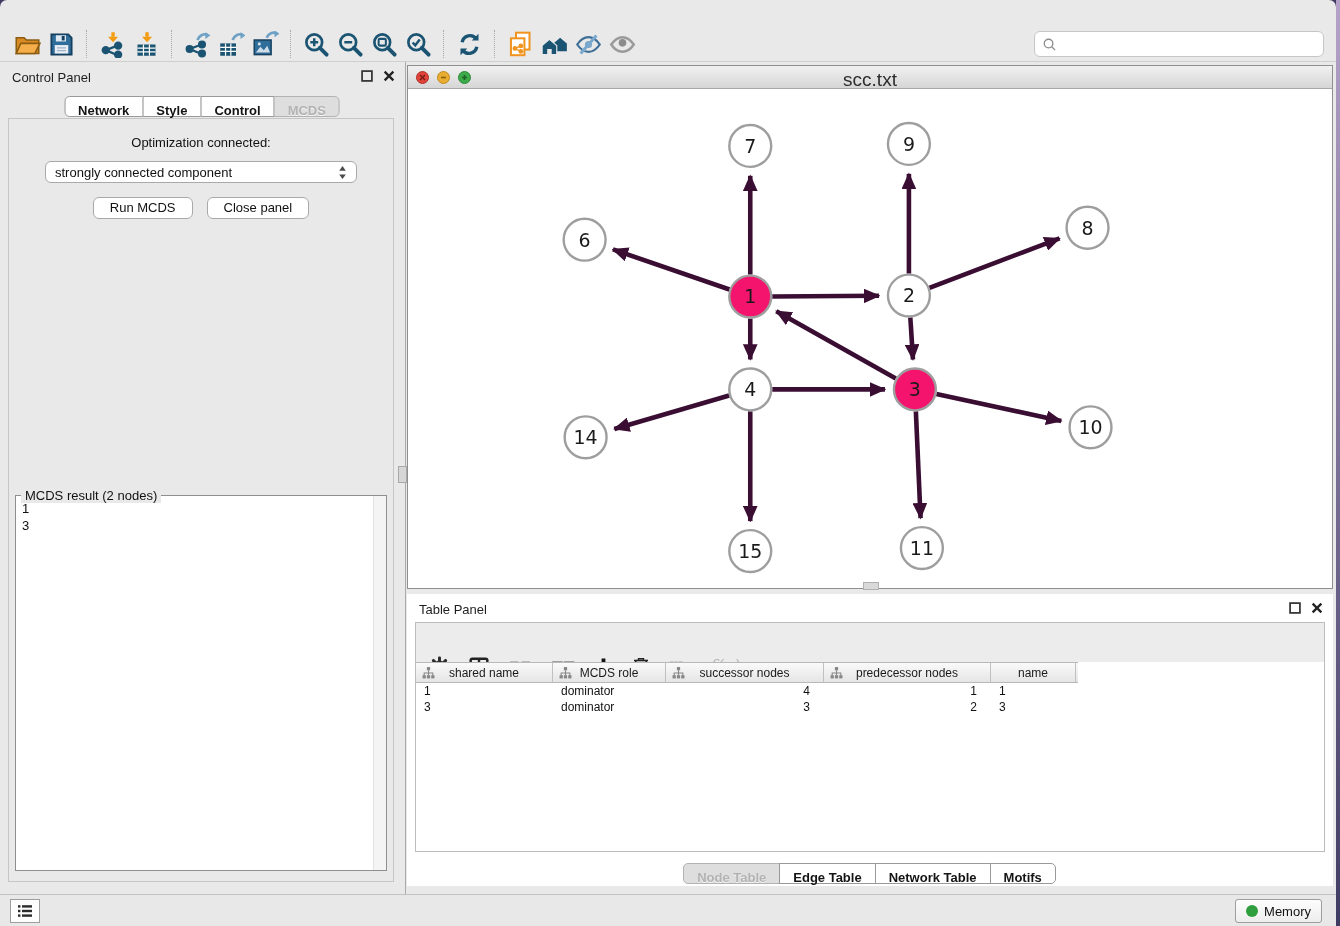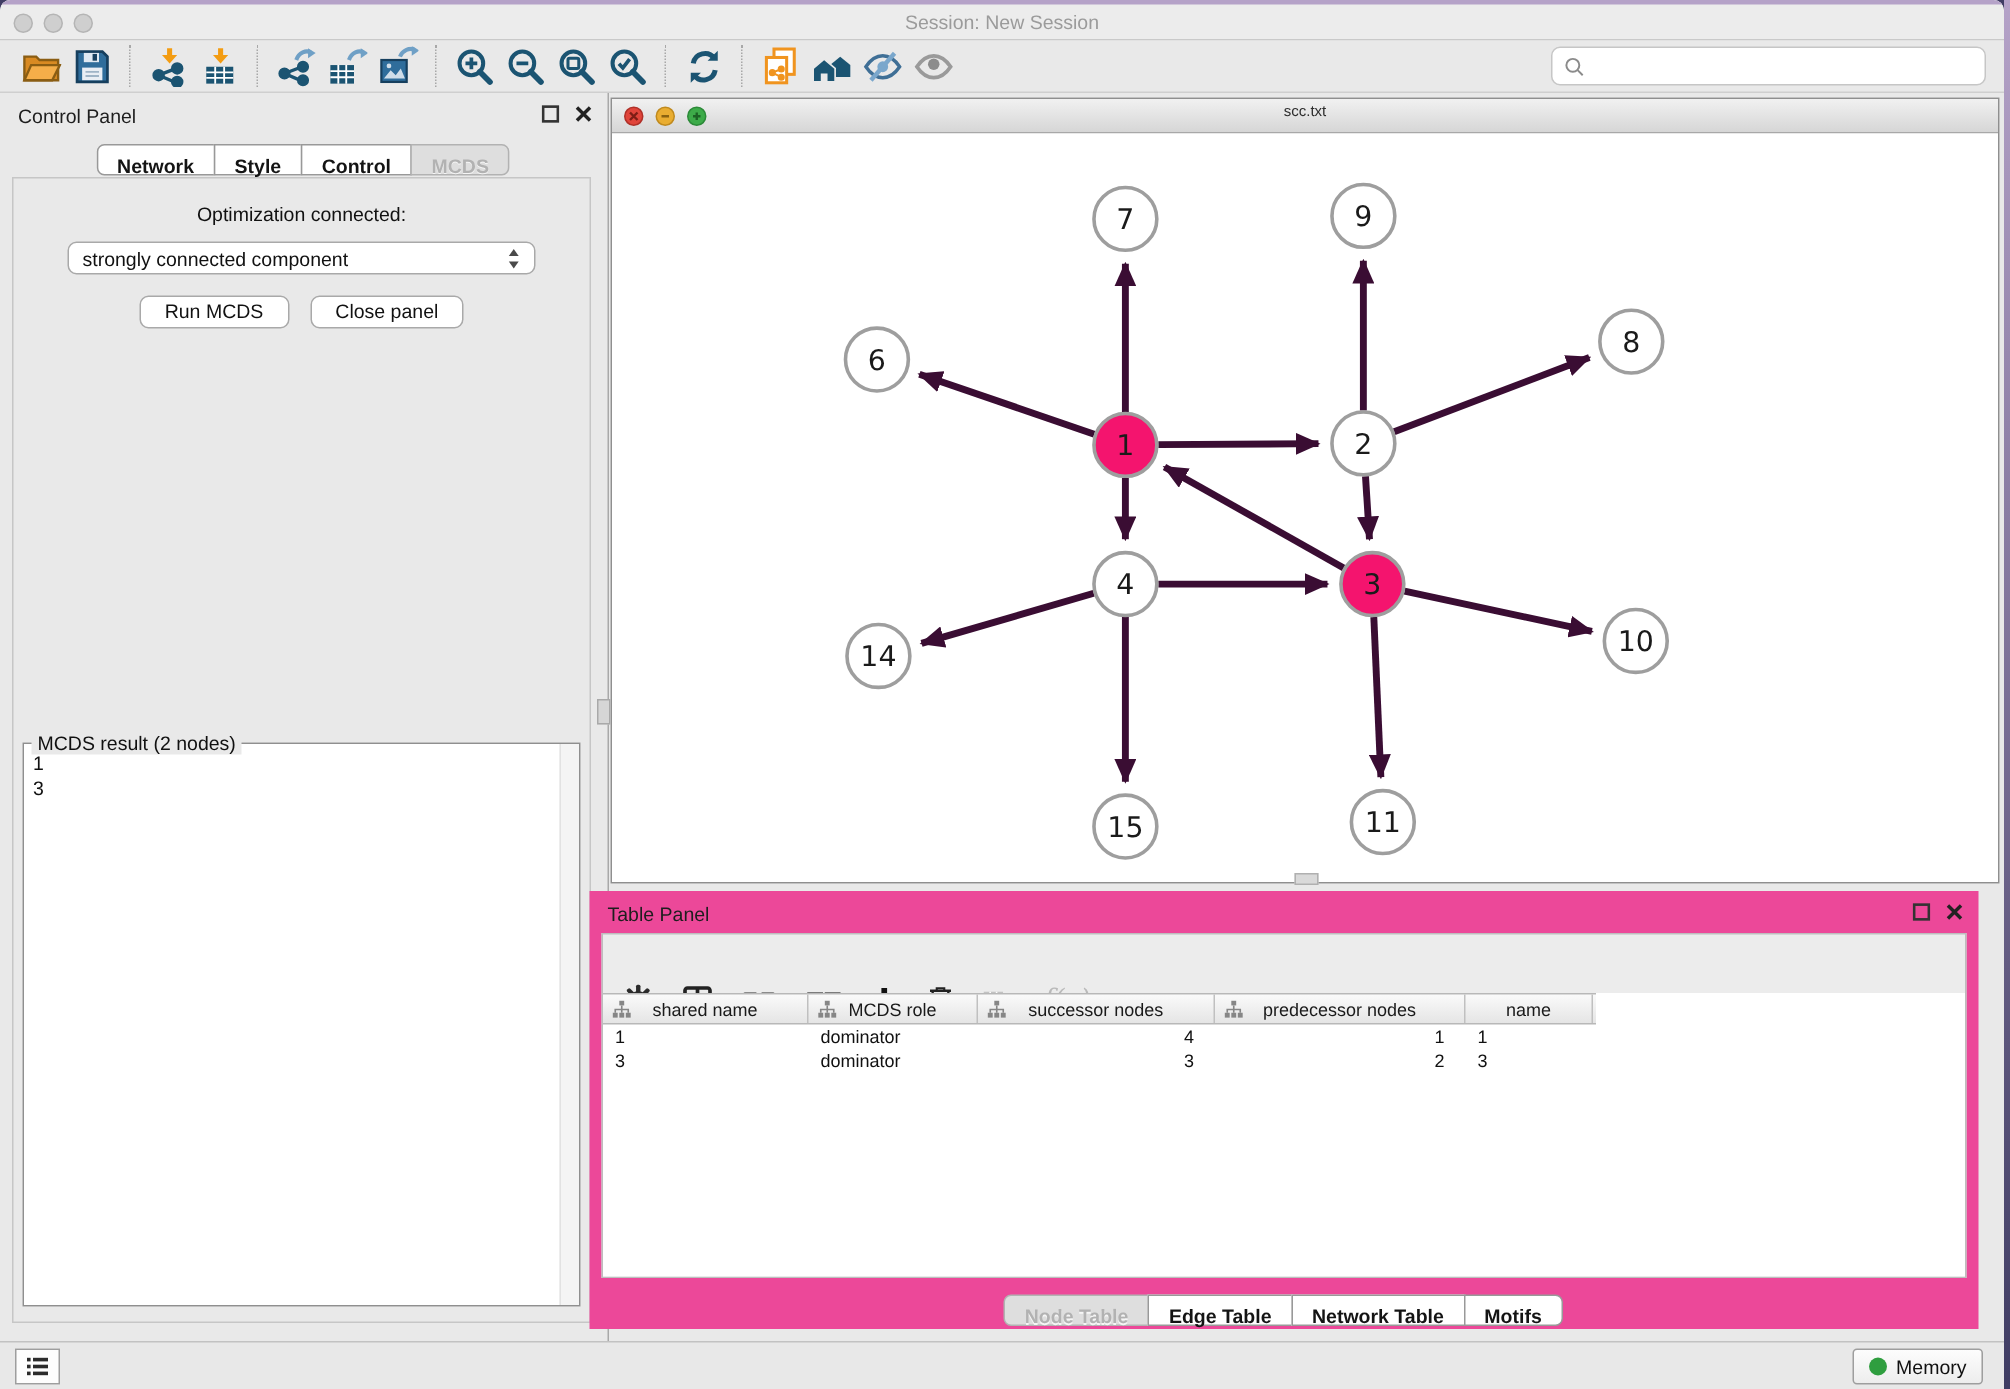--- a/index.html
+++ b/index.html
@@ -65,34 +65,34 @@
   .mcds-scroll { position:absolute; right:0; top:0; bottom:0; width:13px;
     background:#f4f4f4; border-left:1px solid #e2e2e2; }
   .v-splitter-handle { position:absolute; left:398px; top:404px; width:9px; height:17px;
     background:#d6d6d6; border:1px solid #a9a9a9; }
 
   
   .netwin { position:absolute; left:407px; top:65px; width:926px; height:524px;
     border:1px solid #8f8f8f; background:#fff; }
   .nw-titlebar { position:relative; height:23px; background:linear-gradient(#f1f1f1,#d6d6d6);
     border-bottom:1px solid #a8a8a8; }
-  .nw-title { position:absolute; left:0; right:0; top:3px; text-align:center; font-size:10px; color:#2d2d2d; }
+  .nw-title { position:absolute; left:0; right:0; top:3px; text-align:center; font-size:19px; color:#2d2d2d; }
   .nw-lights { position:absolute; left:8px; top:5px; display:flex; gap:8px; }
   .tl { width:13px; height:13px; border-radius:50%; display:flex; align-items:center; justify-content:center; }
   .tl svg { width:7px; height:7px; }
   .tl.red    { background:#e0443a; border:1px solid #b03028; }
   .tl.yellow { background:#e9ad31; border:1px solid #c08a1e; }
   .tl.green  { background:#3dab49; border:1px solid #2c8a38; }
   .canvas { position:absolute; left:0; top:23px; right:0; bottom:0; background:#fff; overflow:hidden; }
   .canvas svg { width:100%; height:100%; display:block; }
   .h-splitter-handle { position:absolute; left:455px; bottom:-2px; width:16px; height:8px;
     background:#d9d9d9; border:1px solid #b0b0b0; }
 
   
-  .tpanel { position:absolute; left:393px; top:594px; width:926px; height:292px; background:#ec4899; }
+  .tpanel { position:absolute; left:407px; top:594px; width:926px; height:292px; background:#ffffff; }
   .tp-inner { position:absolute; left:8px; right:8px; top:28px; height:230px;
     background:#ececec; border:1px solid #bdbdbd; }
   .tp-toolbar { height:39px; display:flex; align-items:center; padding-left:13px; gap:19px; }
   .tp-toolbar .ticon { display:flex; align-items:center; justify-content:center;margin-top:48px; }
   .fx { font-family:"DejaVu Serif", serif; font-style:italic; font-size:18px; color:#b9b9b9; }
   .table-area { position:absolute; left:0; right:0; top:39px; bottom:0; background:#fff; overflow:hidden; }
   .thead { display:flex; height:21px; background:linear-gradient(#fafafa,#e5e5e5);
     border-top:1px solid #b8b8b8; border-bottom:1px solid #b8b8b8; width:662px; }
   .th { position:relative; display:flex; align-items:center; justify-content:center;
     border-right:1px solid #c0c0c0; font-size:12px; color:#1a1a1a; }
@@ -113,28 +113,20 @@
     background:linear-gradient(#fdfdfd,#ededed); border:1px solid #9e9e9e; border-radius:3px;
     display:flex; align-items:center; gap:6px; font-size:13px; color:#111; }
   .mem-dot { width:12px; height:12px; border-radius:50%; background:#2f9e3f; }
 </style>
 </head>
 <body>
 
 <div class="screen">
   <div class="win">
 
-    <div class="titlebar">
-      <div class="lights">
-        <div class="light"></div>
-        <div class="light"></div>
-        <div class="light"></div>
-      </div>
-      <div class="title">Session: New Session</div>
-    </div>
 
     <div class="toolbar">
       <div class="tbtn">
         <svg viewBox="0 0 24 24">
           <path d="M2 6h7l2 2h11v12H2z" fill="#d98a22" stroke="#8a5d13" stroke-width="1.4"></path>
           <path d="M2 20l4-9h17l-4.5 9z" fill="#f5ae49" stroke="#8a5d13" stroke-width="1.4"></path>
         </svg>
       </div>
       <div class="tbtn">
         <svg viewBox="0 0 24 24">

